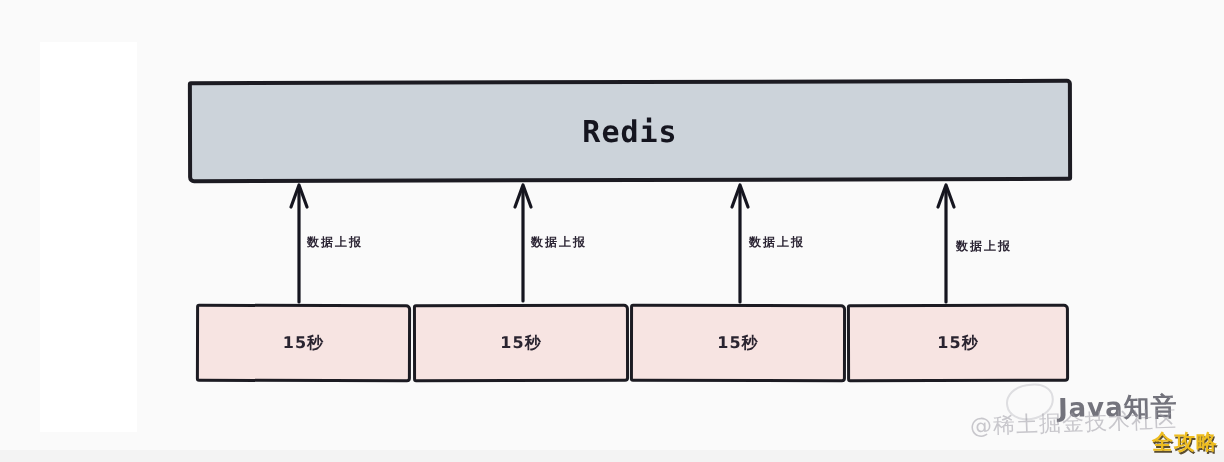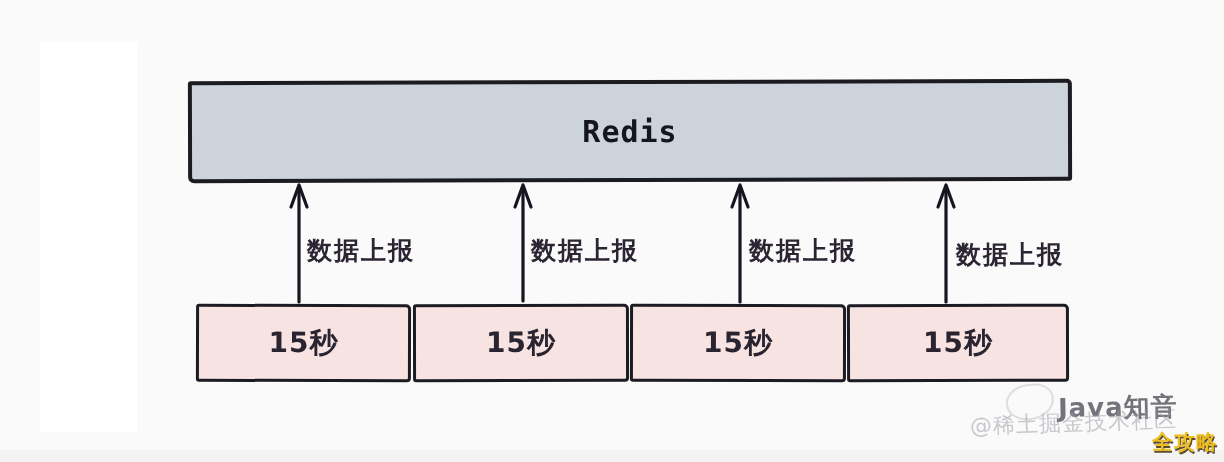--- a/index.html
+++ b/index.html
@@ -42,34 +42,34 @@
   .slot {
     position: absolute;
     top: 304px; height: 78px;
     box-sizing: border-box;
     background: #f7e4e2;
     border: 3.5px solid #1c1b22;
     border-radius: 3px 5px 4px 3px;
     display: flex; align-items: center; justify-content: center;
   }
   .slot span {
-    font-size: 28px; font-weight: bold; color: #2a2430;
+    font-size: 16px; font-weight: bold; color: #2a2430;
     letter-spacing: 1px;
   }
   .slot-1 { left: 196px; width: 215px; transform: rotate(0.15deg); }
   .slot-2 { left: 413px; width: 216px; transform: rotate(-0.1deg); }
   .slot-3 { left: 630px; width: 216px; transform: rotate(0.1deg); }
   .slot-4 { left: 847px; width: 222px; transform: rotate(-0.15deg); }
 
   svg.arrows-layer { position: absolute; left: 0; top: 0; }
 
   .arrow-label {
     position: absolute;
     top: 234px;
-    font-size: 25px; font-weight: bold;
+    font-size: 12px; font-weight: bold;
     color: #2b2433;
     letter-spacing: 2px;
     white-space: nowrap;
   }
   .arrow-label-1 { left: 307px; }
   .arrow-label-2 { left: 531px; }
   .arrow-label-3 { left: 749px; }
   .arrow-label-4 { left: 956px; top: 238px; }
 
   .wm-brand {

